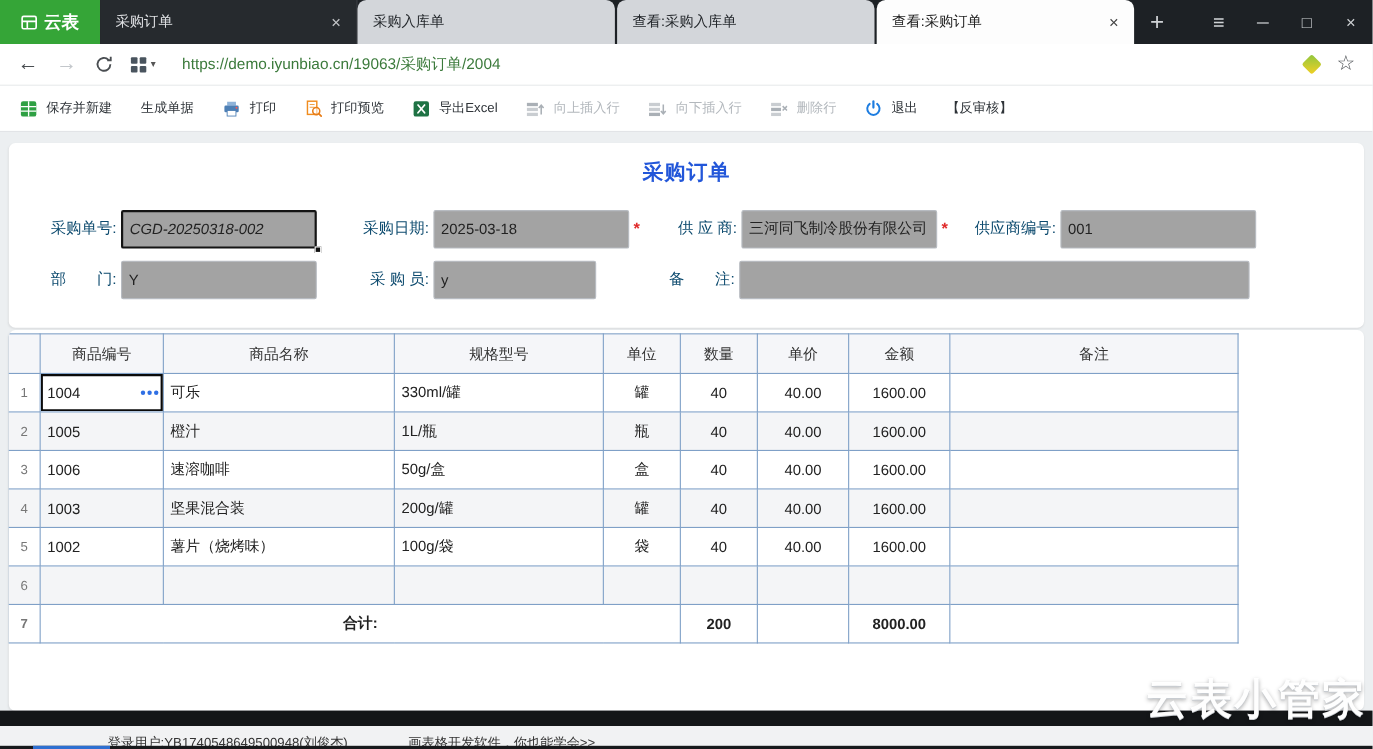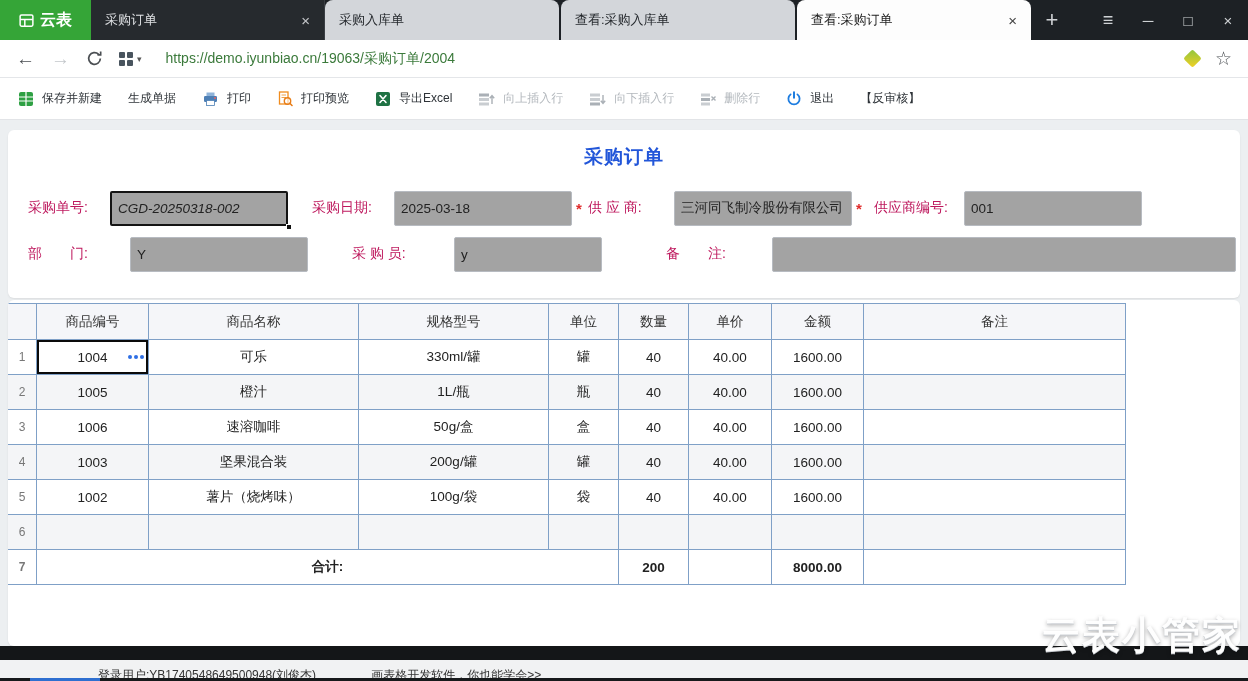--- a/index.html
+++ b/index.html
@@ -40,38 +40,38 @@
   .tool svg { display:block; }
 
   
   .main { position:absolute; top:120px; left:0; right:0; height:526px; background:#eceff1; }
   .card { position:absolute; left:8px; right:8px; background:#fff; border-radius:6px; box-shadow:0 1px 2px rgba(0,0,0,.08); }
   .form-card { top:10px; height:168px; }
   .table-card { top:180px; bottom:0; overflow:hidden; }
 
   .form-title { text-align:center; padding-top:14px; font-size:19px; font-weight:bold; color:#2256d9; letter-spacing:1px; }
   .frow { position:absolute; left:20px; display:flex; align-items:center; height:36px; }
-  .frow1 { top:60px; } .frow2 { top:106px;gap:20px; }
-  .flabel { font-size:14px; color:#be185d; white-space:pre; padding-right:4px; }
+  .frow1 { top:60px; } .frow2 { top:106px; }
+  .flabel { font-size:14px; color:#0c4a6e; text-align:right; white-space:pre; padding-right:4px; }
   .l1 { width:82px; } .l2 { width:82px; margin-left:24px; } .l3 { width:86px; } .l3b { width:86px; margin-left:44px; } .l4 { width:90px; margin-left:6px; }
   .finput { height:35px; border:1px solid #b7bbc1; border-radius:2px; font-size:13.5px; padding:0 6px; color:#222; background:#a3a3a3; font-family:inherit; outline:none; }
   .w178 { width:178px; } .w148 { width:148px; } .w464 { width:464px; }
   .gray-bg { background:#a3a3a3; }
   .italic { font-style:italic; }
   .fwrap { position:relative; display:inline-flex; }
   .focused { border:2px solid #141414; }
   .handle { position:absolute; right:-4px; bottom:-4px; width:6px; height:6px; background:#111; border:1px solid #fff; }
   .req { color:#e02b2b; font-size:15px; font-weight:bold; margin:0 2px 0 4px; width:10px; }
 
   
   table.grid { border-collapse:collapse; table-layout:fixed; width:1118px; margin:3px 0 0 -1px; }
   .grid th, .grid td { border:1px solid #7fa0c7; font-size:13.5px; color:#222; height:35px; padding:0 6px; overflow:hidden; white-space:nowrap; background:#fff; }
   .grid th { background:#f5f6f9; font-weight:normal; color:#333; height:36px; text-align:center; }
   .grid .rn { color:#777; font-size:12px; text-align:center; padding:0; }
-  .grid .c-left { text-align:center; } .grid .c-center { text-align:center; }
+  .grid .c-left { text-align:left; } .grid .c-center { text-align:center; }
   .grid tr.even td { background:#f4f5f7; }
   .grid tr.total td { font-weight:bold; background:#fff; }
   td.sel { position:relative; box-shadow:inset 0 0 0 2px #0a0a0a; }
   .dots { position:absolute; right:4px; top:50%; transform:translateY(-50%); display:flex; gap:2px; cursor:pointer; }
   .dots i { width:4px; height:4px; border-radius:50%; background:#2f6fe4; display:block; }
 
   
   .dark-strip { position:absolute; top:646px; left:0; right:0; height:14px; background:#141618; }
   .statusbar { position:absolute; top:660px; left:0; right:0; height:30px; background:#f1f2f3; display:flex; align-items:center; font-size:12px; color:#333; padding-left:98px; }
   .status-link { margin-left:55px; text-decoration:underline; cursor:pointer; }

